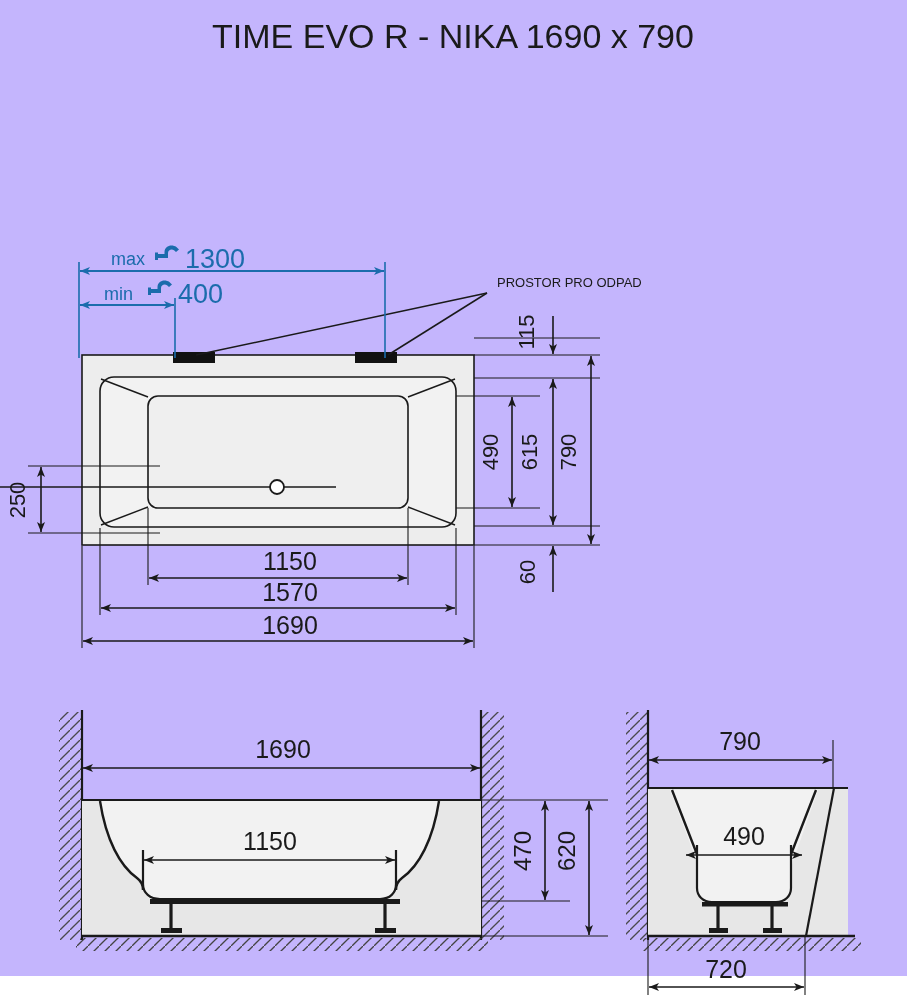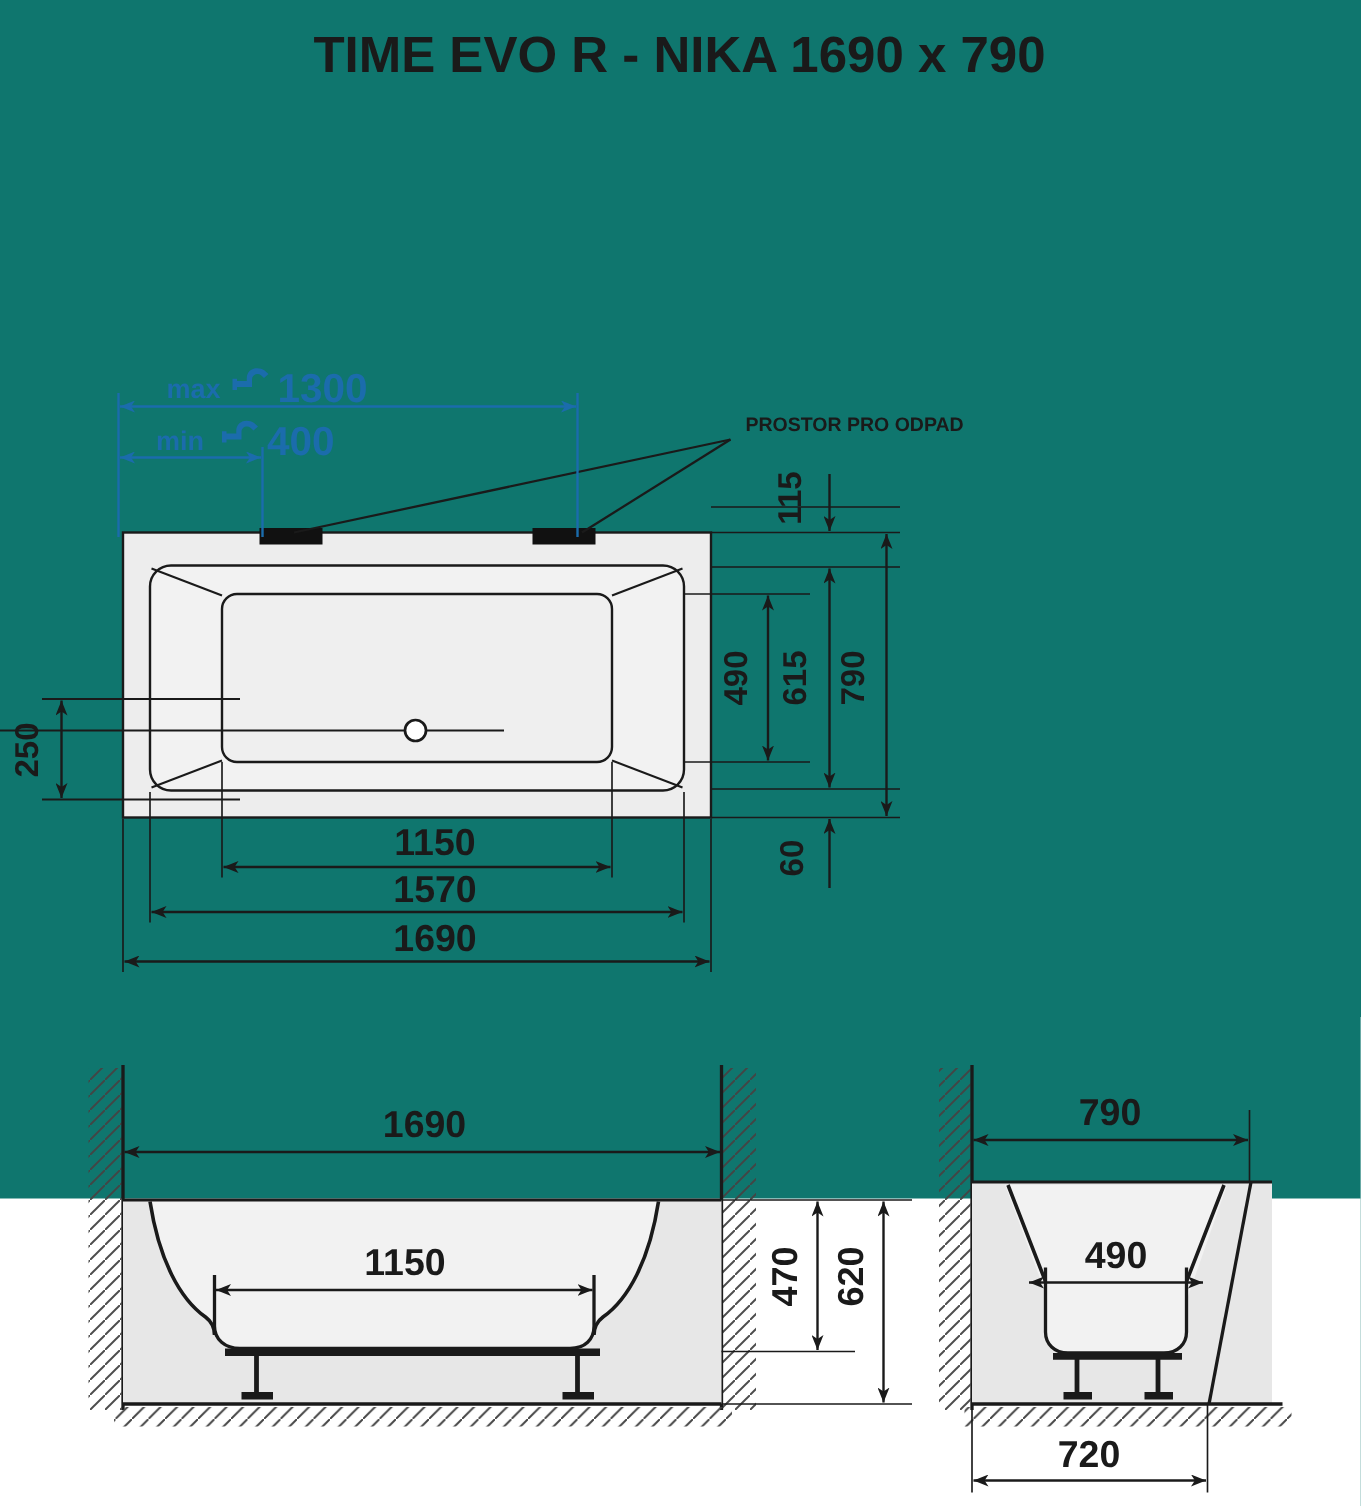--- a/index.html
+++ b/index.html
@@ -12,23 +12,22 @@
     width: 907px;
     height: 1004px;
     overflow: hidden;
     font-family: "Liberation Sans", sans-serif;
     color: #1a1a1a;
     position: relative;
   }
   #sheet {
     position: relative;
     width: 907px;
-    height: 799px;
-    background: #0f766e;
-    font-weight: bold;
+    height: 976px;
+    background: #c4b5fd;
   }
   #drawing {
     position: absolute;
     left: 0;
     top: 0;
     width: 907px;
     height: 1004px;
     display: block;
   }
   .ttl {

